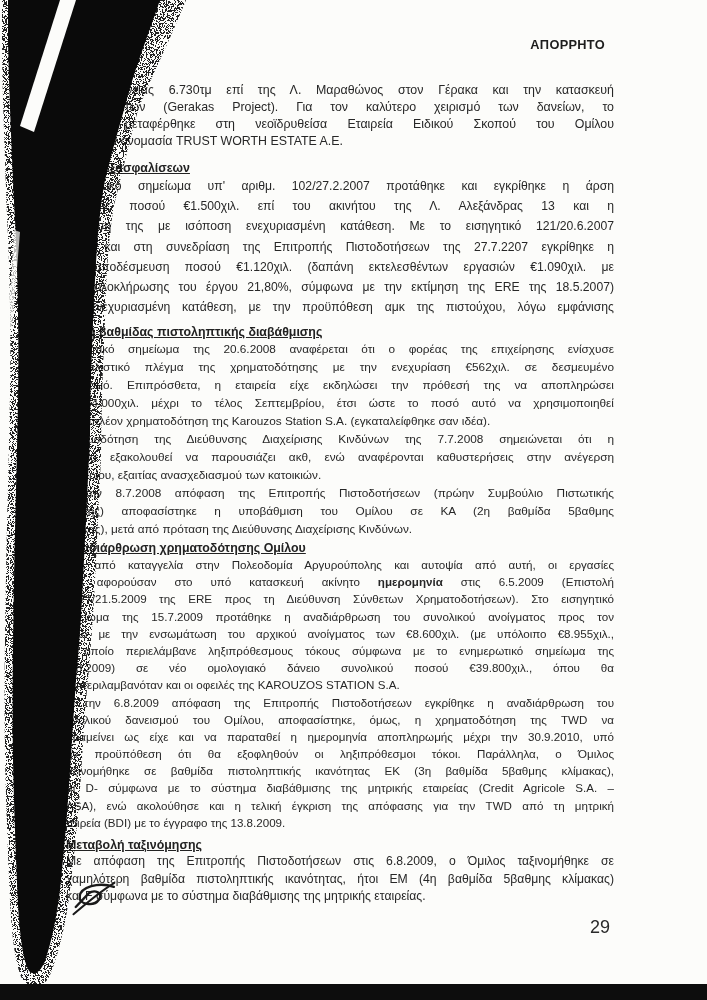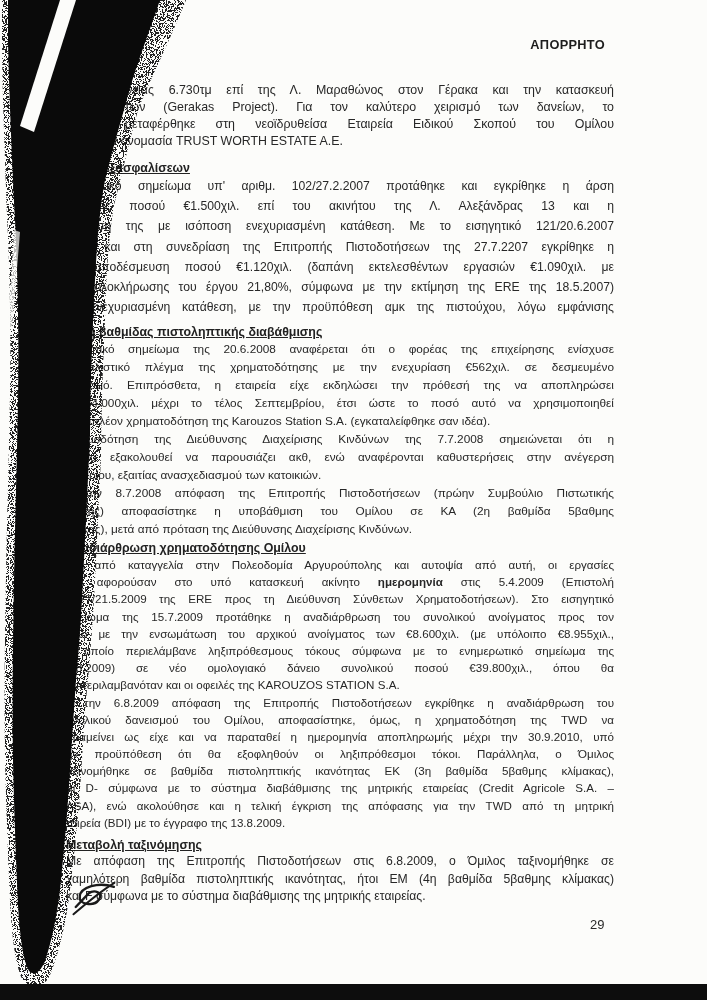--- a/index.html
+++ b/index.html
@@ -23,21 +23,21 @@
   }
   .line.short{text-align-last:left;}
   .s1 .line{font-size:12.4px;line-height:17px;max-height:17px;}
   .s2 .line{font-size:12.2px;line-height:20.2px;max-height:20.2px;}
   .s3 .line{font-size:11.8px;line-height:18px;max-height:18px;}
   .s4 .line{font-size:11.6px;line-height:17.2px;max-height:17.2px;}
   .s5 .line{font-size:12.2px;line-height:17.5px;max-height:17.5px;}
   .s1{top:82px;} .s2{top:160px;} .s3{top:324px;} .s4{top:540px;} .s5{top:837px;}
   .page-number{
     position:absolute;top:917px;left:590px;
-    font-size:13px;color:#2a2a2a;z-index:1;
+    font-size:18px;color:#2a2a2a;z-index:1;
   }
   .blob-svg{position:absolute;top:0;left:0;z-index:3;pointer-events:none;}
   .scribble-svg{position:absolute;top:880px;left:70px;z-index:4;transform:rotate(-6deg);}
   .bottom-bar{
     position:absolute;left:0;top:984px;width:707px;height:16px;
     background:#0d0d0d;z-index:5;
   }
 </style>
 </head>
 <body>
@@ -86,21 +86,21 @@
         <div class="line">ε την 8.7.2008 απόφαση της Επιτροπής Πιστοδοτήσεων (πρώην Συμβούλιο Πιστωτικής</div>
         <div class="line">λιτικής) αποφασίστηκε η υποβάθμιση του Ομίλου σε ΚΑ (2η βαθμίδα 5βαθμης</div>
         <div class="line short">ίμακας), μετά από πρόταση της Διεύθυνσης Διαχείρισης Κινδύνων.</div>
       </div>
     </div>
 
   <div class="col s4">
     <div class="heading">Αναδιάρθρωση χρηματοδότησης Ομίλου</div>
   <div>
         <div class="line">ετά από καταγγελία στην Πολεοδομία Αργυρούπολης και αυτοψία από αυτή, οι εργασίες</div>
-        <div class="line"><span>ου αφορούσαν στο υπό κατασκευή ακίνητο </span><b>ημερομηνία</b><span> στις 5.4.2009 (Επιστολή</span></div>
+        <div class="line"><span>ου αφορούσαν στο υπό κατασκευή ακίνητο </span><b>ημερομηνία</b><span> στις 6.5.2009 (Επιστολή</span></div>
         <div class="line">5877/21.5.2009 της ERE προς τη Διεύθυνση Σύνθετων Χρηματοδοτήσεων). Στο εισηγητικό</div>
         <div class="line">ημείωμα της 15.7.2009 προτάθηκε η αναδιάρθρωση του συνολικού ανοίγματος προς τον</div>
         <div class="line">μιλο με την ενσωμάτωση του αρχικού ανοίγματος των €8.600χιλ. (με υπόλοιπο €8.955χιλ.,</div>
         <div class="line">ο οποίο περιελάμβανε ληξιπρόθεσμους τόκους σύμφωνα με το ενημερωτικό σημείωμα της</div>
         <div class="line">3.8.2009)  σε  νέο  ομολογιακό  δάνειο  συνολικού  ποσού  €39.800χιλ.,  όπου  θα</div>
         <div class="line short">υμπεριλαμβανόταν και οι οφειλές της KAROUZOS STATION S.A.</div>
       </div>
       <div>
         <div class="line">ε την 6.8.2009 απόφαση της Επιτροπής Πιστοδοτήσεων εγκρίθηκε η αναδιάρθρωση του</div>
         <div class="line">υνολικού δανεισμού του Ομίλου, αποφασίστηκε, όμως, η χρηματοδότηση της TWD να</div>

